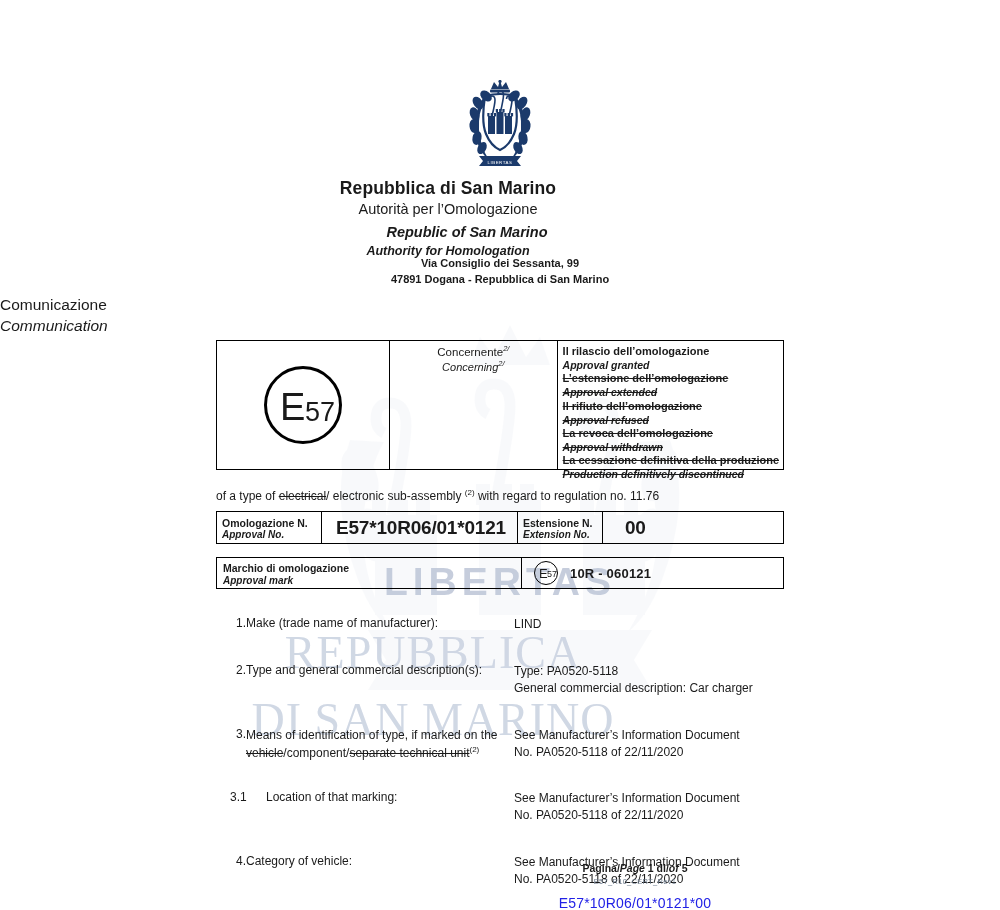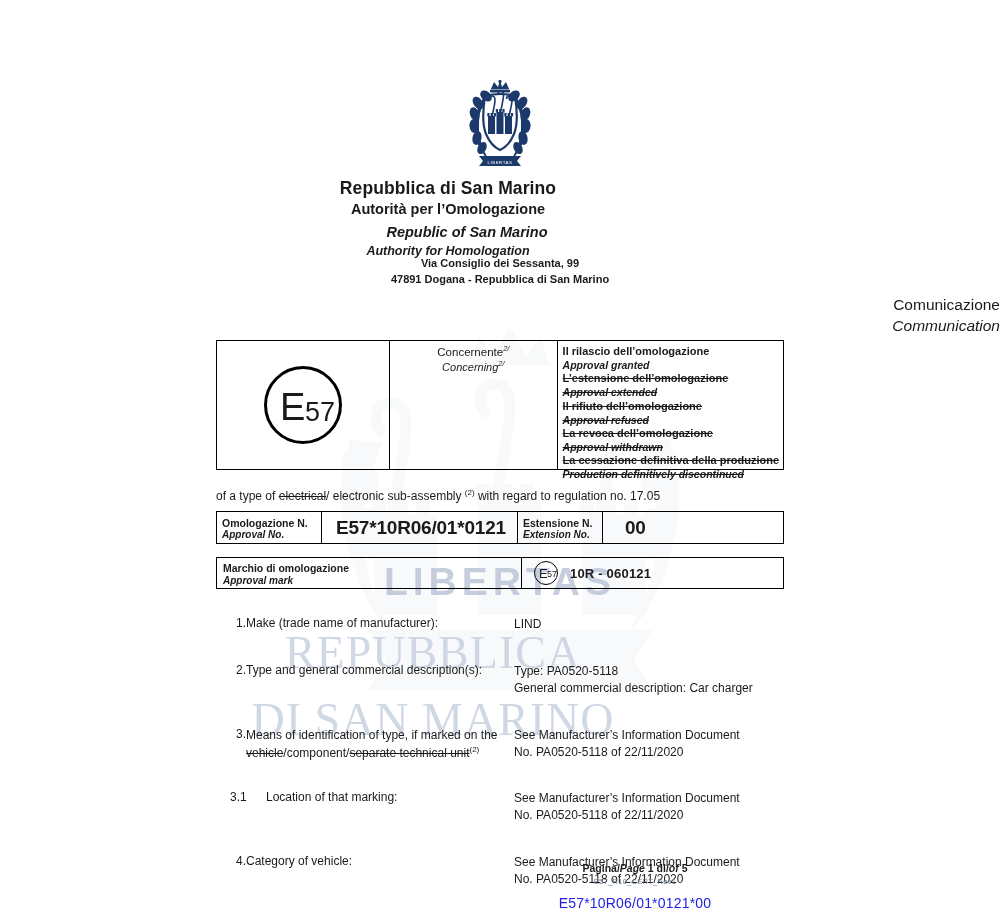--- a/index.html
+++ b/index.html
@@ -88,21 +88,21 @@
     z-index: 2;
   }
   .org-l1 {
     font-size: 17.5px;
     font-weight: bold;
     letter-spacing: 0.1px;
     line-height: 1.25;
   }
   .org-l2 {
     font-size: 14.5px;
-    font-weight: bold;
+    font-weight: normal;
     line-height: 1.3;
   }
   .org-l3 {
     font-size: 14.5px;
     font-weight: bold;
     font-style: italic;
     line-height: 1.45;
     margin-top: 3px;
     padding-left: 38px;
   }
@@ -122,21 +122,21 @@
     font-weight: bold;
     line-height: 1.42;
     z-index: 2;
   }
 
   .comm-title {
     position: absolute;
     left: 0;
     top: 295px;
     width: 1000px;
-    text-align: right;
+    text-align: left;
     z-index: 2;
   }
   .comm-it { font-size: 15.5px; line-height: 1.35; }
   .comm-en { font-size: 15.5px; font-style: italic; line-height: 1.35; }
 
   
   .main-box {
     position: absolute;
     left: 216px;
     top: 340px;
@@ -536,21 +536,21 @@
         <div class="opt-it struck">Il  rifiuto  dell’omologazione</div>
         <div class="opt-en struck">Approval refused</div>
         <div class="opt-it struck">La revoca  dell’omologazione</div>
         <div class="opt-en struck">Approval withdrawn</div>
         <div class="opt-it struck">La cessazione definitiva della produzione</div>
         <div class="opt-en struck">Production definitively discontinued</div>
       </div>
   </div>
 
   <div class="type-line">
-    <span>of a type of </span><span class="strike">electrical</span><span>/ electronic sub-assembly </span><span class="sup2">(2)</span><span> with regard to regulation no. 17.05</span>
+    <span>of a type of </span><span class="strike">electrical</span><span>/ electronic sub-assembly </span><span class="sup2">(2)</span><span> with regard to regulation no. 11.76</span>
   </div>
 
   <div class="approval-table">
     <div class="at-lbl w1">
       <div class="at-lbl-it">Omologazione N.</div>
       <div class="at-lbl-en">Approval No.</div>
     </div>
     <div class="at-val v1">E57*10R06/01*0121</div>
     <div class="at-lbl w2">
       <div class="at-lbl-it">Estensione N.</div>

